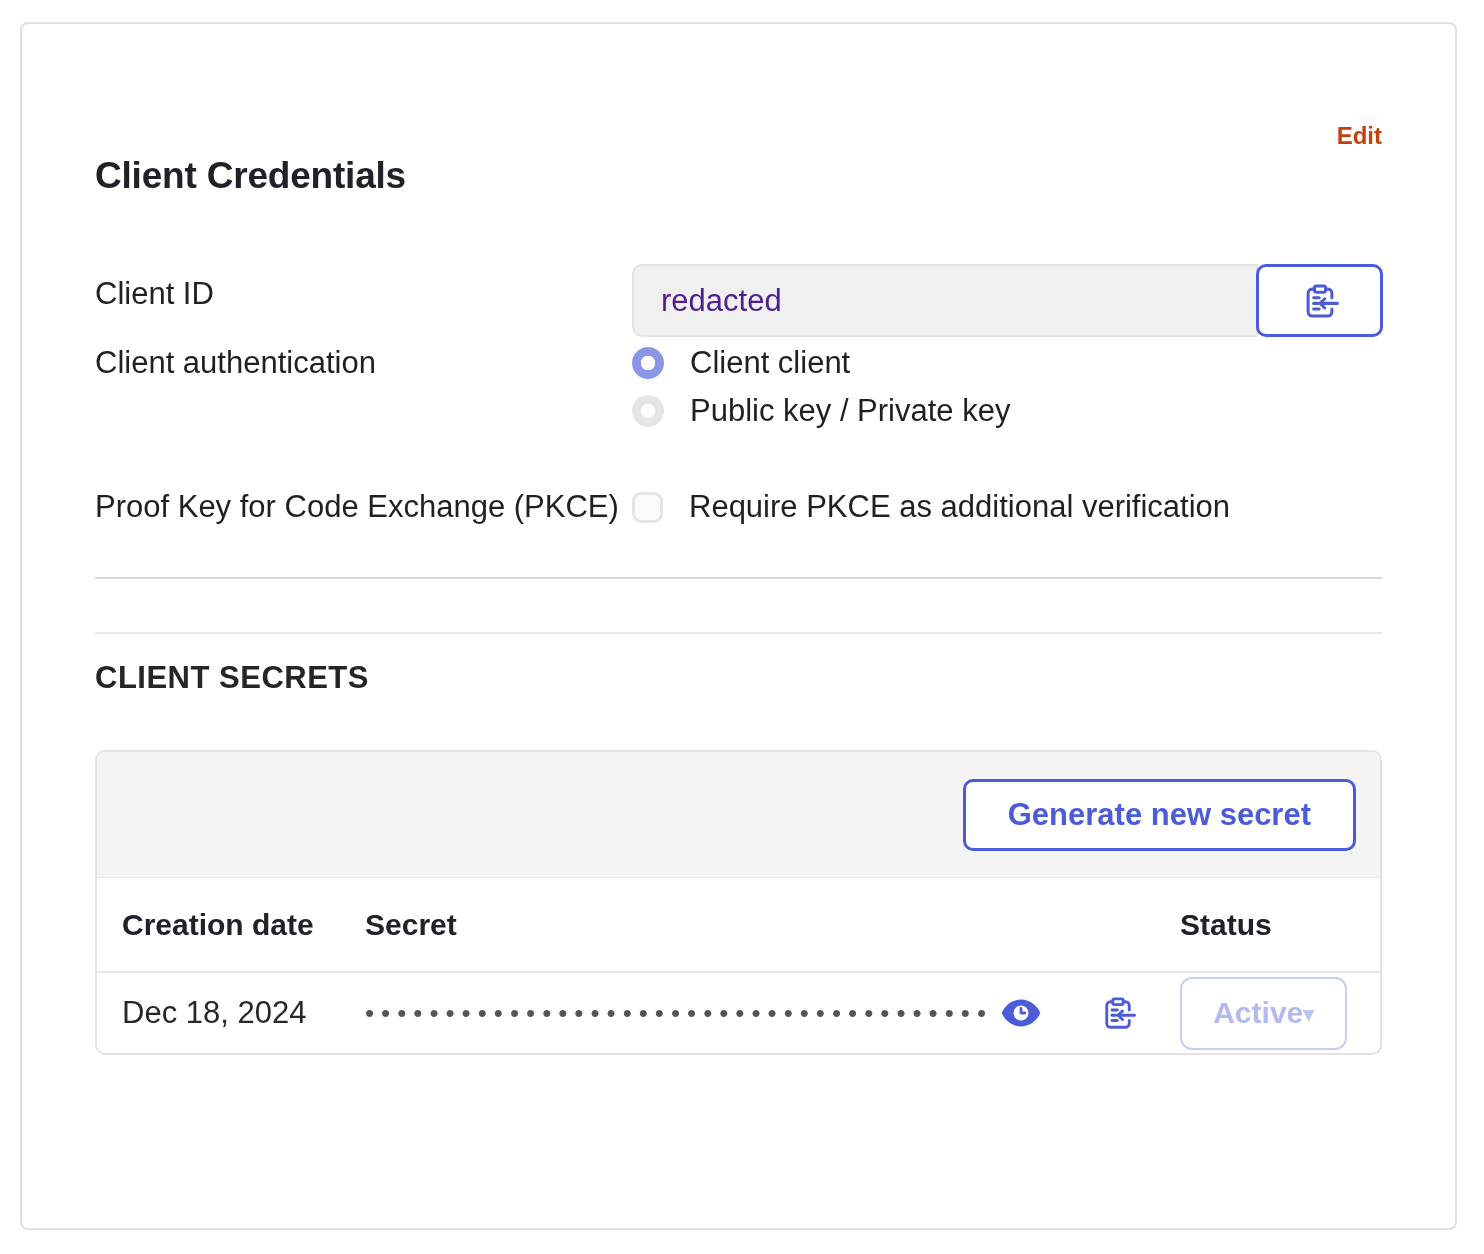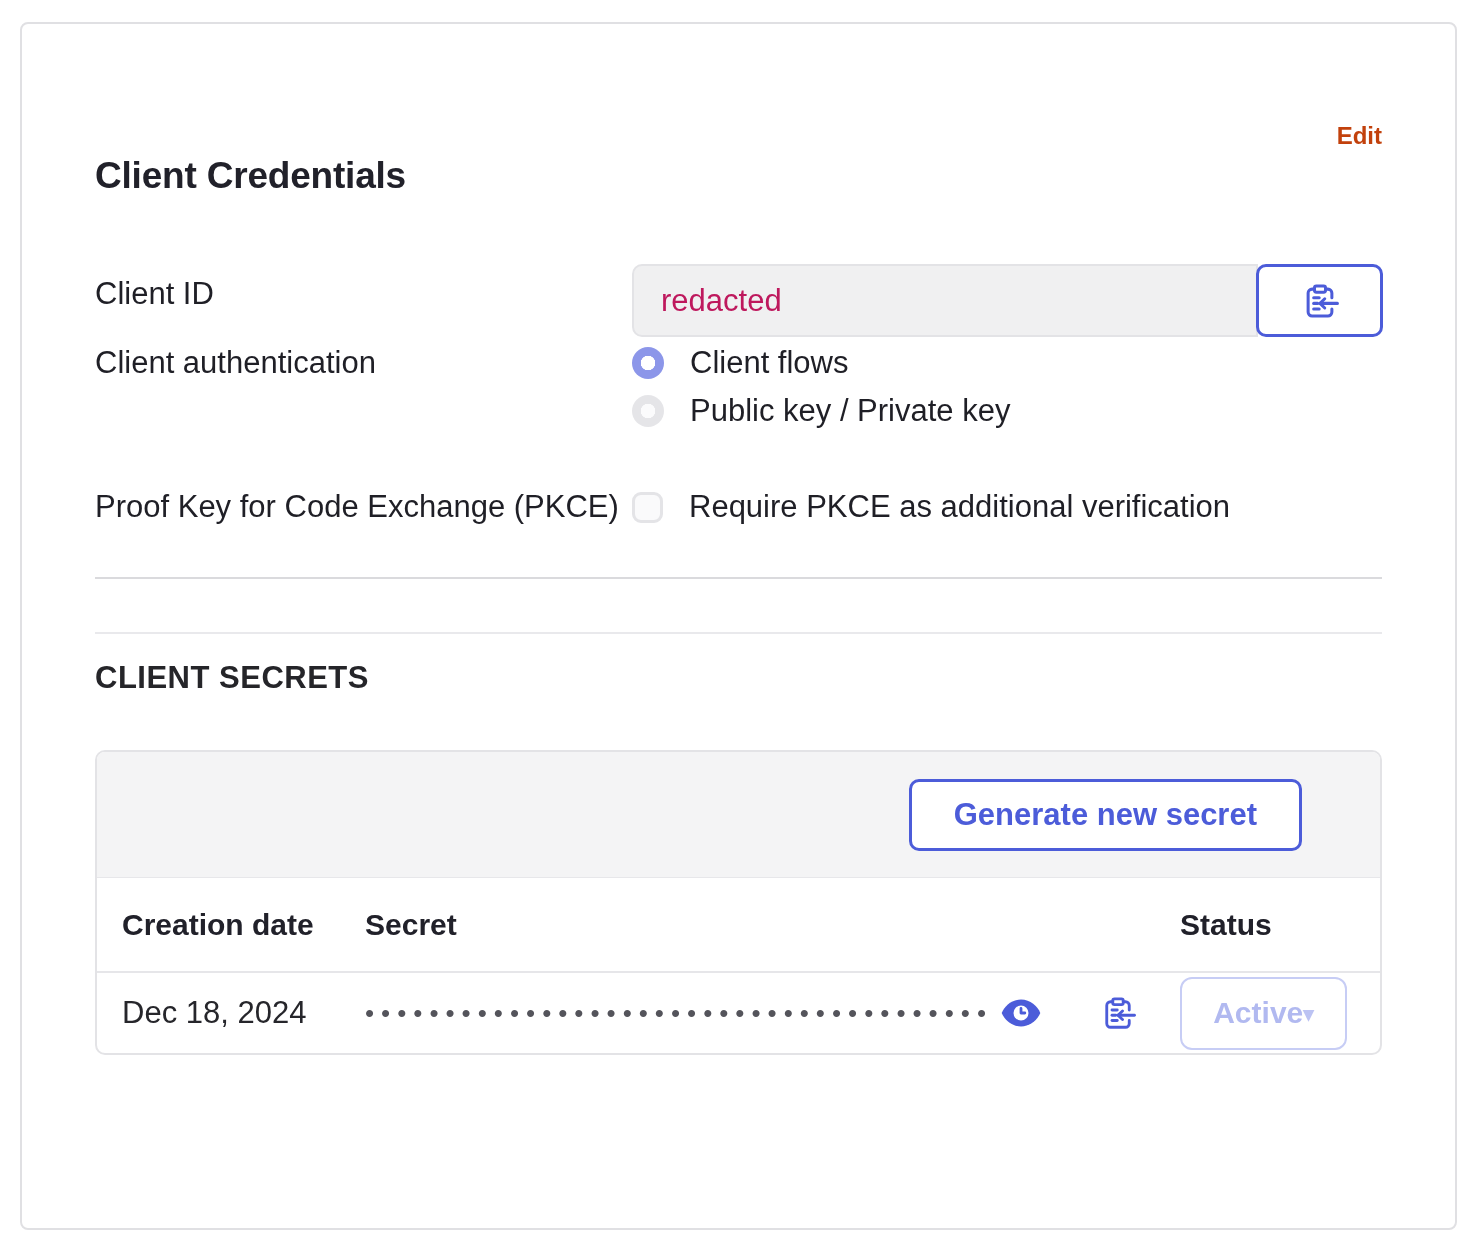--- a/index.html
+++ b/index.html
@@ -59,21 +59,21 @@
   .input-group { display: flex; height: 73px; width: 753px; }
   .text-input {
     width: 626px;
     height: 73px;
     background: #f0f0f1;
     border: 2px solid #e3e3e6;
     border-radius: 10px 0 0 10px;
     padding: 0 27px;
     font-size: 31px;
     font-family: "Liberation Sans", sans-serif;
-    color: #be185d;
+    color: #4c1d95;
     outline: none;
   }
   .copy-btn {
     width: 127px;
     height: 73px;
     margin-left: -2px;
     background: #fff;
     border: 3px solid #4c5cd9;
     border-radius: 10px;
     display: flex; align-items: center; justify-content: center;
@@ -140,21 +140,21 @@
     overflow: hidden;
     background: #fff;
   }
   .table-toolbar {
     height: 126px;
     background: #f4f4f5;
     border-bottom: 1px solid #e7e7ea;
     display: flex;
     justify-content: flex-end;
     align-items: center;
-    padding-right: 78px;
+    padding-right: 24px;
   }
   .generate-btn {
     height: 72px;
     padding: 0 42px;
     background: #fff;
     border: 3px solid #4c5cd9;
     border-radius: 10px;
     color: #4c5cd9;
     font-size: 31px;
     font-weight: 700;
@@ -239,21 +239,21 @@
             </button>
           </div>
         </div>
       </div>
 
       <div class="form-row row-gap-sm">
         <div class="field-label">Client authentication</div>
         <div>
           <div class="choice-row">
             <span class="radio selected"></span>
-            <span class="choice-label">Client flows</span>
+            <span class="choice-label">Client client</span>
           </div>
           <div class="choice-row">
             <span class="radio unselected"></span>
             <span class="choice-label">Public key / Private key</span>
           </div>
         </div>
       </div>
 
       <div class="form-row row-gap-md">
         <div class="field-label">Proof Key for Code Exchange (PKCE)</div>

